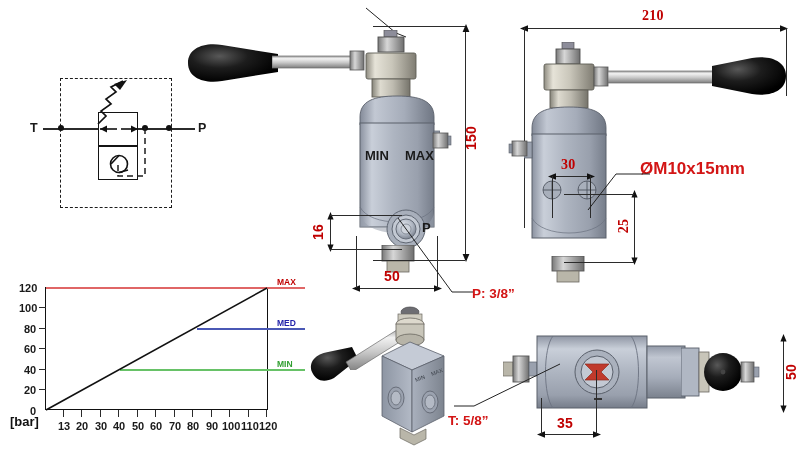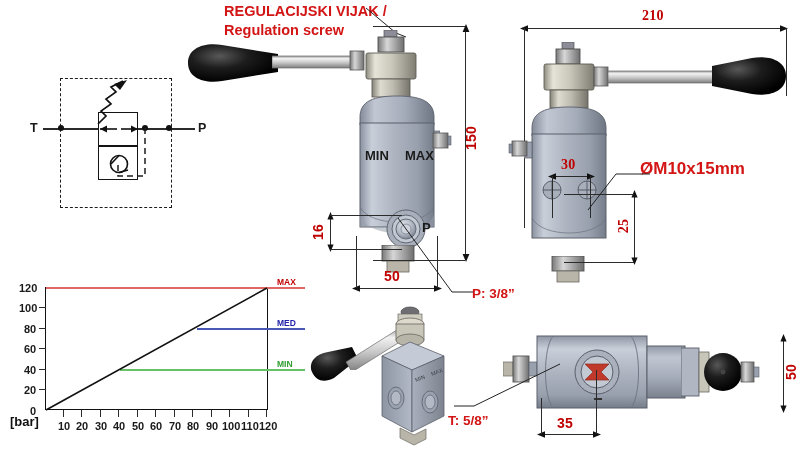--- a/index.html
+++ b/index.html
@@ -140,21 +140,21 @@
     <div class="ln vln" style="left:118px; top:148px; height:7px;"></div>
     <div class="ln vln" style="left:137px; top:148px; height:7px;"></div>
     <div class="ln vln" style="left:155px; top:148px; height:7px;"></div>
     <div class="ln vln" style="left:174px; top:148px; height:7px;"></div>
     <div class="ln vln" style="left:192px; top:148px; height:7px;"></div>
     <div class="ln vln" style="left:211px; top:148px; height:7px;"></div>
     <div class="ln vln" style="left:229px; top:148px; height:7px;"></div>
     <div class="ln vln" style="left:248px; top:148px; height:7px;"></div>
     <div class="ln vln" style="left:266px; top:148px; height:7px;"></div>
 
-    <div class="ax-lab" style="left:58px;  top:158px;">10</div>
+    <div class="ax-lab" style="left:58px;  top:158px;">13</div>
     <div class="ax-lab" style="left:76px;  top:158px;">20</div>
     <div class="ax-lab" style="left:95px;  top:158px;">30</div>
     <div class="ax-lab" style="left:113px; top:158px;">40</div>
     <div class="ax-lab" style="left:132px; top:158px;">50</div>
     <div class="ax-lab" style="left:150px; top:158px;">60</div>
     <div class="ax-lab" style="left:169px; top:158px;">70</div>
     <div class="ax-lab" style="left:187px; top:158px;">80</div>
     <div class="ax-lab" style="left:206px; top:158px;">90</div>
     <div class="ax-lab" style="left:222px; top:158px;">100</div>
     <div class="ax-lab" style="left:241px; top:158px;">110</div>
@@ -169,24 +169,20 @@
     <div class="lvl-lab" style="left:277px; top:56px; color:#2222aa;">MED</div>
 
     <div class="series-line" style="left:120px; top:107px; width:185px; height:1.8px; background:#67c267;"></div>
     <div class="lvl-lab" style="left:277px; top:97px; color:#2f9e2f;">MIN</div>
 
     <svg class="abs" style="left:45px; top:25px;" width="224" height="124" viewBox="0 0 224 124">
       <line x1="1" y1="123" x2="222" y2="1" stroke="#111111" stroke-width="1.6"></line>
     </svg>
   </div>
 
-  <div class="abs note" style="left:224px; top:2px;">
-    <span>REGULACIJSKI VIJAK /</span><br>
-    <span>Regulation screw</span>
-  </div>
   <svg class="abs" style="left:366px; top:6px;" width="46" height="34" viewBox="0 0 46 34">
     <path d="M0,2 L30,27 L40,31" stroke="#222" stroke-width="1" fill="none"></path>
   </svg>
 
   <div class="abs" style="left:300px; top:20px; width:200px; height:290px;">
 
     <svg class="abs" style="left:-118px; top:18px;" width="120" height="50" viewBox="0 0 120 50">
       <defs>
         <radialGradient id="knobG" cx="35%" cy="32%" r="70%">
           <stop offset="0%" stop-color="#585858"></stop>

